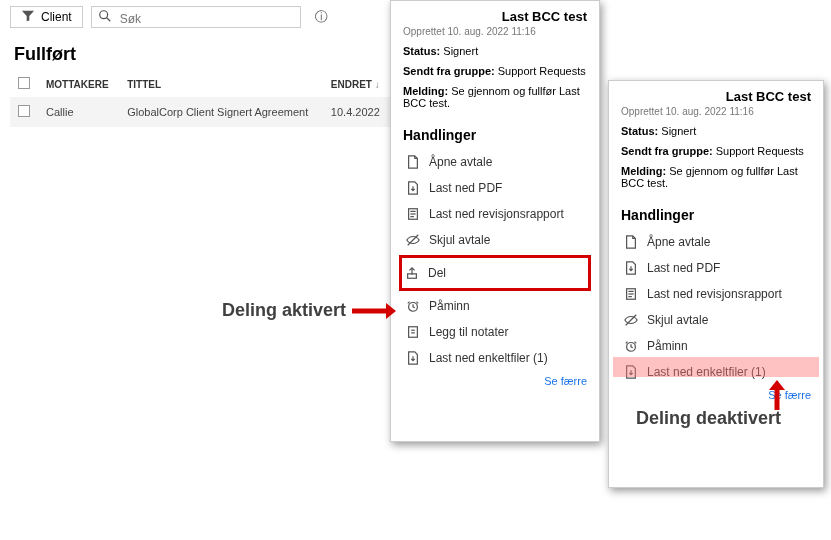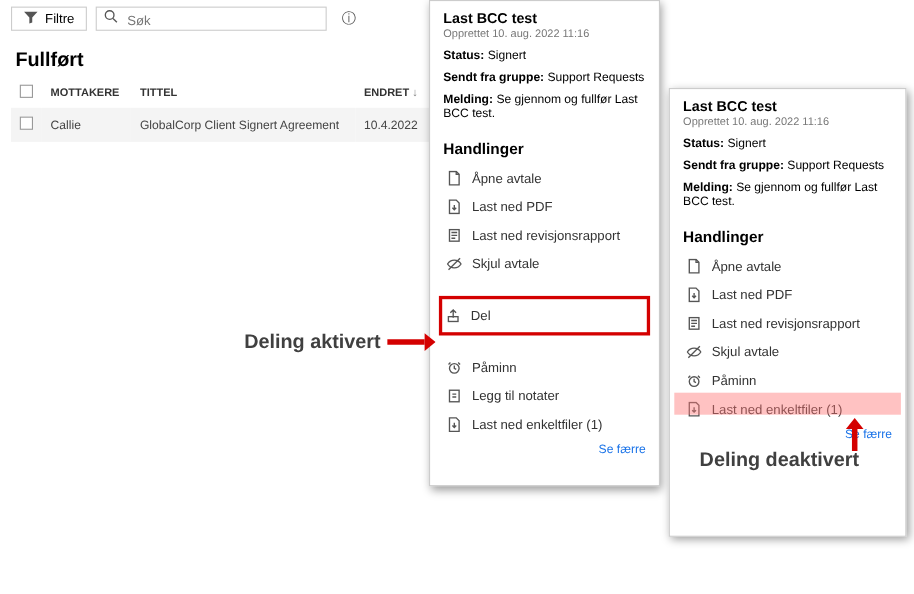--- a/index.html
+++ b/index.html
@@ -13,47 +13,47 @@
   table { border-collapse: collapse; width: 380px; margin-left: 10px; font-size: 11px; }
   th { text-align: left; font-weight: 700; color: #333; padding: 6px 8px; font-size: 10px; }
   td { padding: 8px; color: #444; }
   tr.row { background: #f4f4f4; }
   .checkbox { width: 12px; height: 12px; border: 1px solid #999; display: inline-block; background: #fff; }
   .sort { color: #888; font-size: 10px; }
 
   .panel { position: absolute; background: #fff; border: 1px solid #ccc; box-shadow: 2px 3px 8px rgba(0,0,0,0.4); font-size: 12px; }
   #panel-left { top: 0; left: 390px; width: 210px; height: 442px; padding: 8px 12px 8px 12px; }
   #panel-right { top: 80px; left: 608px; width: 216px; height: 408px; padding: 8px 12px 8px 12px; }
-  .title { font-weight: 700; font-size: 13px; }
+  .title { font-weight: 700; font-size: 13px; text-align: right; }
   .sub { color: #777; font-size: 10px; margin-top: 2px; }
   .kv { font-size: 11px; margin-top: 8px; }
   .kv b { font-weight: 700; }
   .section-h { font-weight: 700; font-size: 14px; margin-top: 18px; margin-bottom: 6px; }
   .action { display: flex; align-items: center; gap: 8px; padding: 6px 2px; font-size: 12px; color: #333; cursor: pointer; }
   .action .ic { width: 16px; display: inline-flex; justify-content: center; color: #555; }
   .see-less { color: #1a73e8; font-size: 11px; text-align: right; margin-top: 4px; cursor: pointer; }
-  .share-box { border: 3px solid #d40000; padding: 2px 0; margin: 16px -4px; }
+  .share-box { border: 3px solid #d40000; padding: 2px 0; margin: 2px -4px; }
 
   .callout { position: absolute; color: #404040; font-weight: 700; font-size: 18px; display: flex; align-items: center; gap: 6px; }
   .arrow-right svg, .arrow-left svg { display: block; }
   .highlight { position: absolute; background: rgba(255,120,120,0.45); }
   
   .ic svg { width: 14px; height: 14px; stroke: #555; fill: none; stroke-width: 1.4; }
 </style>
 </head>
 <body>
 
 <div class="toolbar">
   <button class="btn">
     <span class="ic">
       <svg viewBox="0 0 16 16">
           <path d="M1 2h14l-5.5 6v5l-3 1v-6z" fill="#555" stroke="none"></path>
         </svg>
     </span>
-    <span>Filtre</span>
+    <span>Client</span>
   </button>
   <div class="search">
     <span class="ic">
       <svg viewBox="0 0 16 16">
           <circle cx="6.5" cy="6.5" r="4.5"></circle>
           <line x1="10" y1="10" x2="14" y2="14"></line>
         </svg>
     </span>
     <input placeholder="Søk" style="">
   </div>

